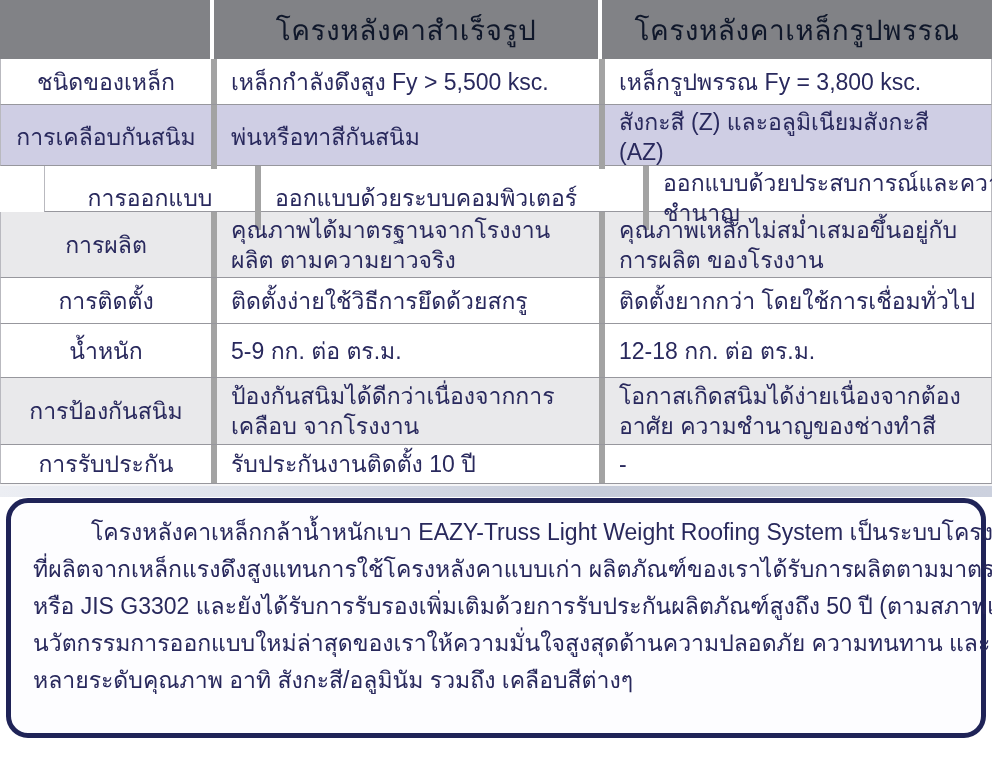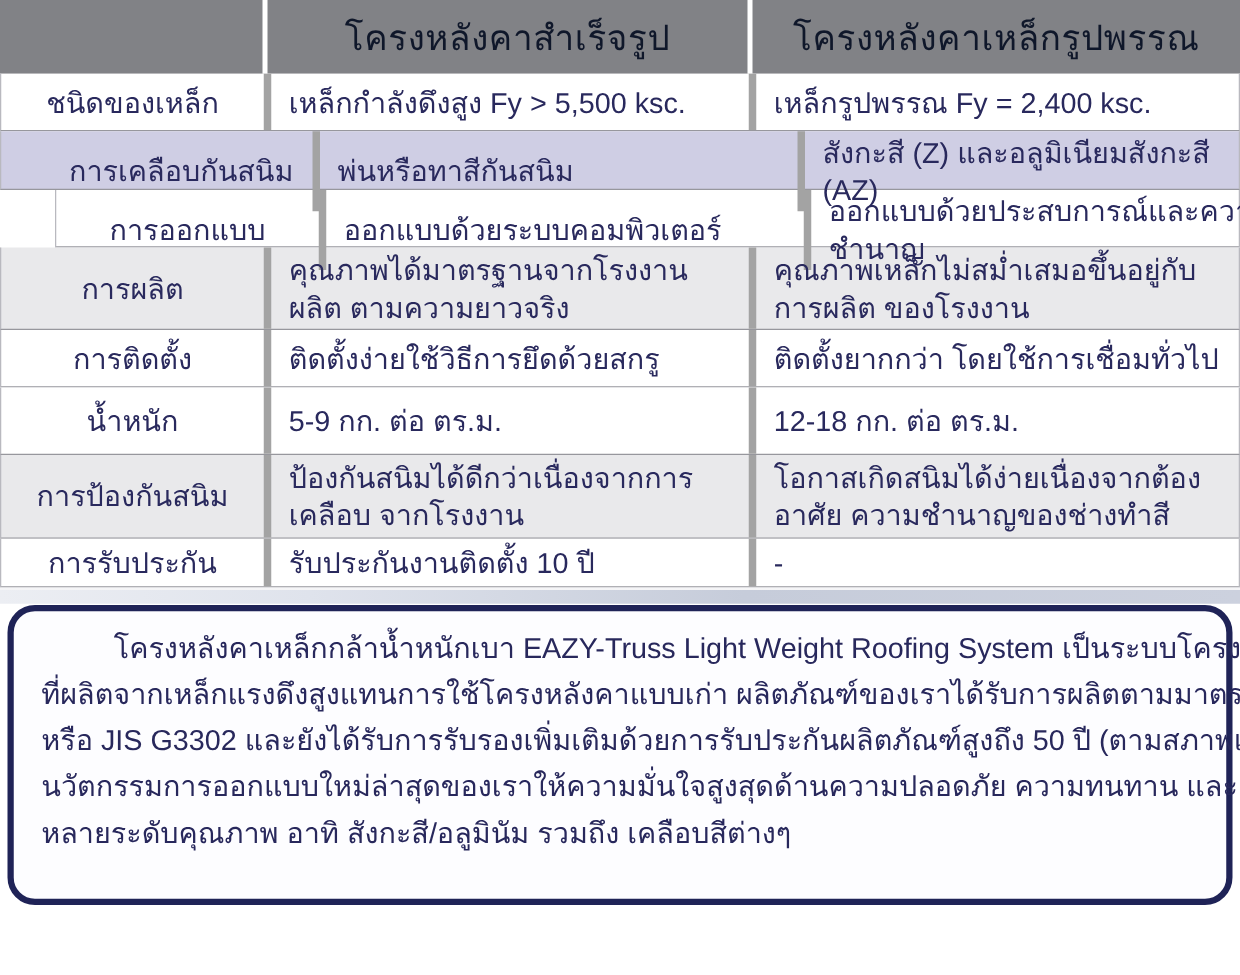--- a/index.html
+++ b/index.html
@@ -34,21 +34,21 @@
   .hcell + .hcell{border-left:4px solid #ffffff;}
   .brow{
     border-bottom:1px solid #97979d;
     border-left:1px solid #b9b9bf;
     border-right:1px solid #b9b9bf;
     box-sizing:border-box;
   }
   .bg-white{background:#ffffff;}
   .bg-lav{background:#cfcee4;}
   .bg-gray{background:#e9e9eb;}
-  .r1{height:46px;} .r2{height:47px;padding-left:39px;} .r3{height:46px;margin-left:44px;}
+  .r1{height:46px;} .r2{height:61px;} .r3{height:46px;margin-left:44px;}
   .r4{height:66px;} .r5{height:46px;} .r6{height:78px;}
   .r7{height:54px;} .r8{height:67px;} .r9{height:39px;}
   .cell{
     display:flex;align-items:center;
     color:#29295d;
     font-size:23px;
     line-height:30px;
     box-sizing:border-box;
   }
   .cell.lab{justify-content:center;text-align:center;padding:0 6px;}
@@ -87,21 +87,21 @@
 
     <div class="trow thead">
       <div class="hcell"></div>
       <div class="hcell">โครงหลังคาสำเร็จรูป</div>
       <div class="hcell">โครงหลังคาเหล็กรูปพรรณ</div>
     </div>
 
     <div class="trow brow r1 bg-white">
       <div class="cell lab">ชนิดของเหล็ก</div>
       <div class="cell val">เหล็กกำลังดึงสูง Fy &gt; 5,500 ksc.</div>
-      <div class="cell val">เหล็กรูปพรรณ Fy = 2,400 ksc.</div>
+      <div class="cell val">เหล็กรูปพรรณ Fy = 3,800 ksc.</div>
     </div>
 
     <div class="trow brow r2 bg-lav">
       <div class="cell lab">การเคลือบกันสนิม</div>
       <div class="cell val">พ่นหรือทาสีกันสนิม</div>
       <div class="cell val">สังกะสี (Z) และอลูมิเนียมสังกะสี (AZ)</div>
     </div>
 
     <div class="trow brow r3 bg-white">
       <div class="cell lab">การออกแบบ</div>

